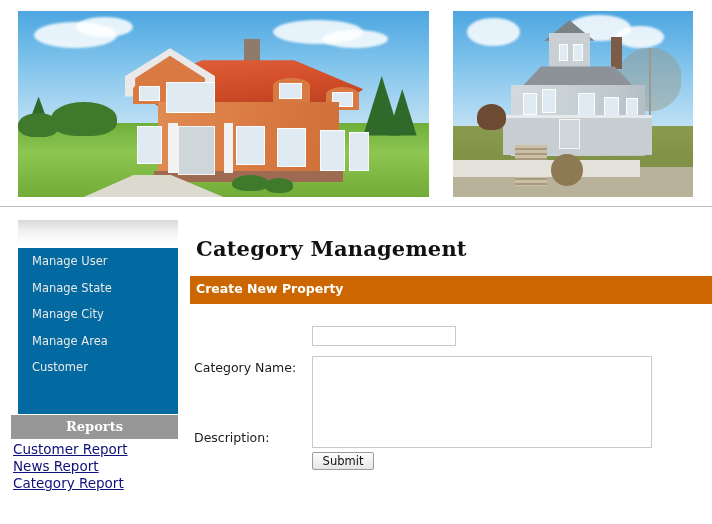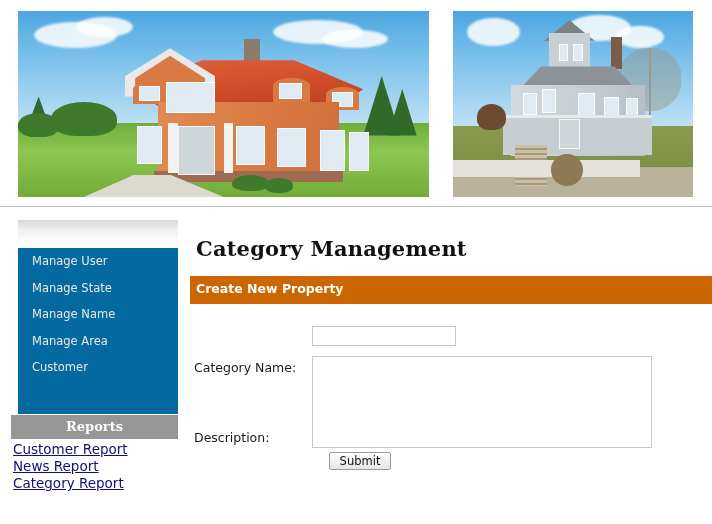--- a/index.html
+++ b/index.html
@@ -244,21 +244,21 @@
     width: 334px; height: 86px;
     border: 1px solid #c9c9c9;
     background: #fff;
     box-sizing: content-box;
     resize: none;
     font-family: "DejaVu Sans", sans-serif;
     font-size: 12px;
     padding: 2px;
   }
   .btn-submit {
-    position: absolute; left: 139px; top: 148px;
+    position: absolute; left: 122px; top: 148px;
     width: 62px; height: 18px;
     background: linear-gradient(#fdfdfd, #e6e6e6);
     border: 1px solid #9b9b9b;
     border-radius: 2px;
     font-family: "DejaVu Sans", sans-serif;
     font-size: 11.5px;
     color: #111;
     cursor: pointer;
     padding: 0;
     line-height: 16px;
@@ -347,21 +347,21 @@
   <div class="side-top"></div>
 
   <div class="side-nav">
     <div class="side-item">
       <span>Manage User</span>
     </div>
     <div class="side-item">
       <span>Manage State</span>
     </div>
     <div class="side-item">
-      <span>Manage Name</span>
+      <span>Manage City</span>
     </div>
     <div class="side-item">
       <span>Manage Area</span>
     </div>
     <div class="side-item">
       <span>Customer</span>
     </div>
   </div>
 
   <div class="reports-bar">Reports</div>

